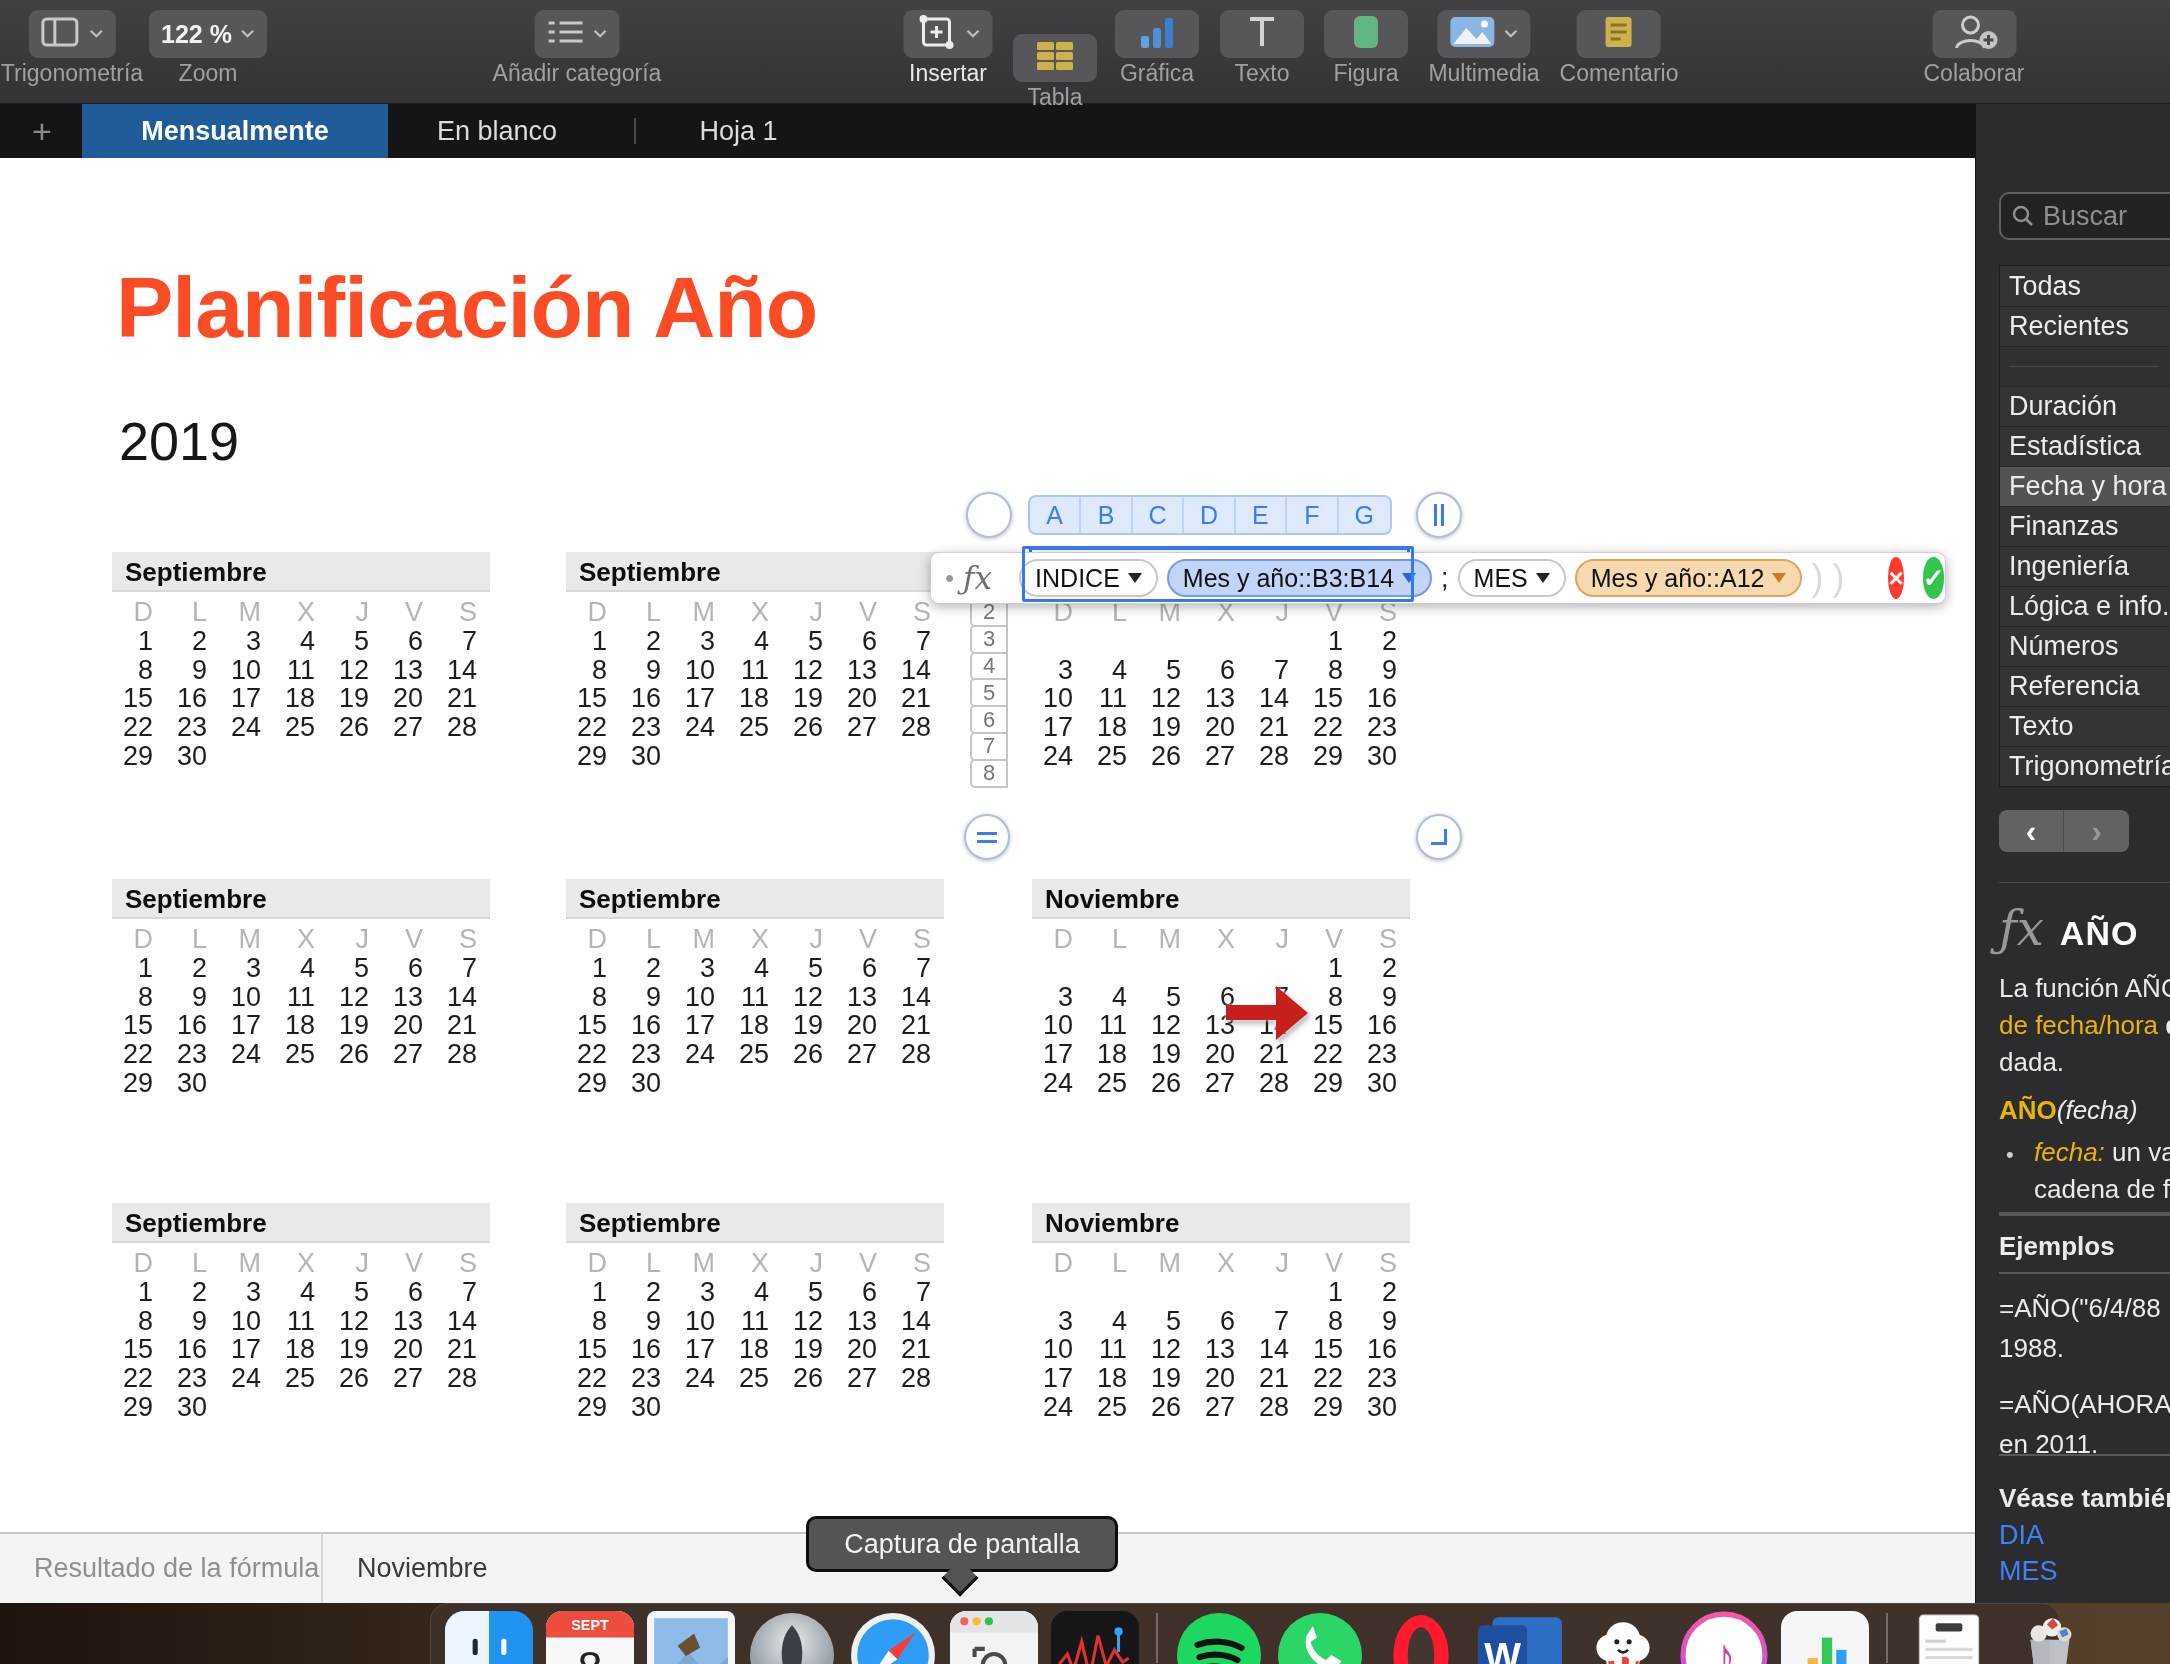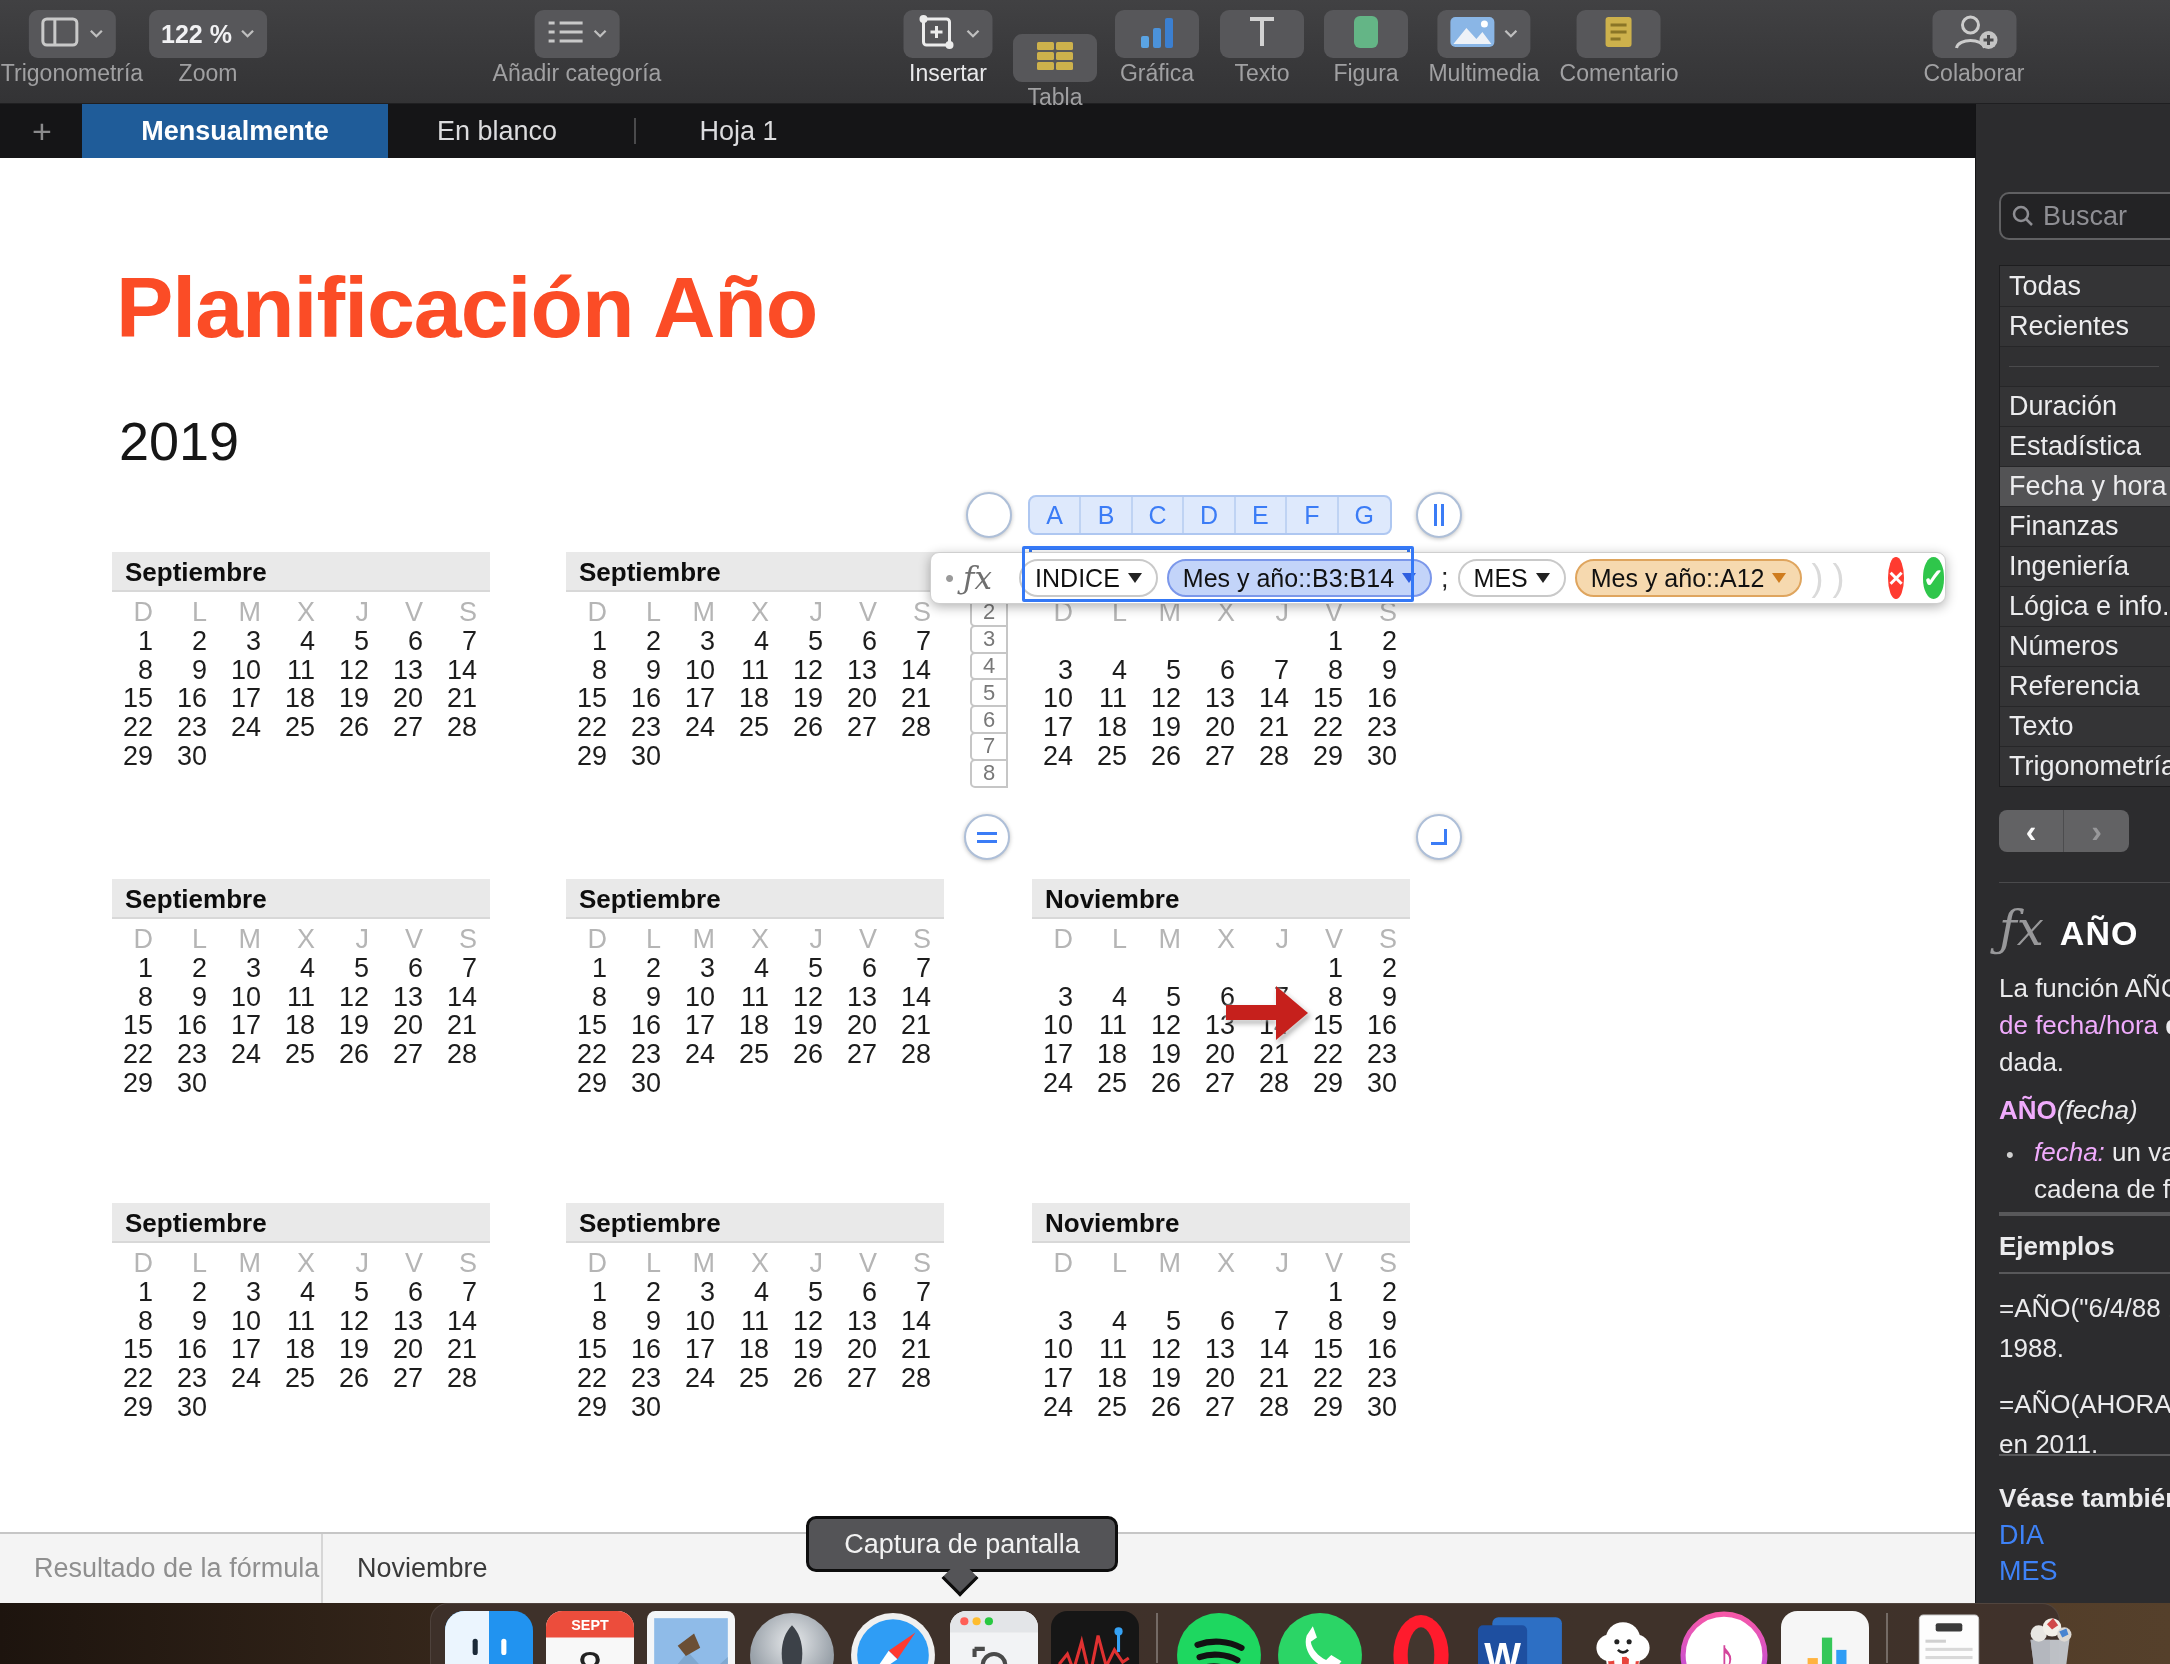--- a/index.html
+++ b/index.html
@@ -107,21 +107,21 @@
   .navseg { position:absolute; left:23px; top:706px; width:130px; height:42px; background:#626264; border-radius:8px;
     display:flex; overflow:hidden; }
   .navseg div { width:65px; display:flex; align-items:center; justify-content:center; font-size:32px; font-weight:bold; }
   .navback { color:#fafafa; border-right:1px solid #4c4c4e; }
   .navfwd { color:#98989a; }
   .sb-div { position:absolute; left:23px; width:240px; height:2px; background:#58585a; }
   .fxhead { position:absolute; left:23px; top:796px; display:flex; align-items:baseline; gap:16px; }
   .fxhead .g { font-family:"DejaVu Serif", serif; font-style:italic; font-size:48px; color:#98989a; }
   .fxhead .n { font-size:34px; font-weight:800; color:#fff; letter-spacing:1px; }
   .sbtext { position:absolute; left:23px; font-size:26px; line-height:37px; color:#ebebed; white-space:nowrap; }
-  .muted { color:#f0abfc; }
+  .muted { color:#eab308; }
   .itl { font-style:italic; }
   .bold { font-weight:bold; }
   .sblink { position:absolute; left:23px; font-size:27px; color:#3E82F7; white-space:nowrap; }
   .bullet-dot { position:absolute; left:30px; font-size:22px; color:#d0d0d0; }
 
   
   .bottombar { position:absolute; left:0; top:1532px; width:1975px; height:71px; background:#f4f4f4;
     border-top:2px solid #c6c6c6; z-index:40; }
   .bb-left { position:absolute; left:34px; top:0; height:69px; display:flex; align-items:center;
     color:#8f8f8f; font-size:27px; }

